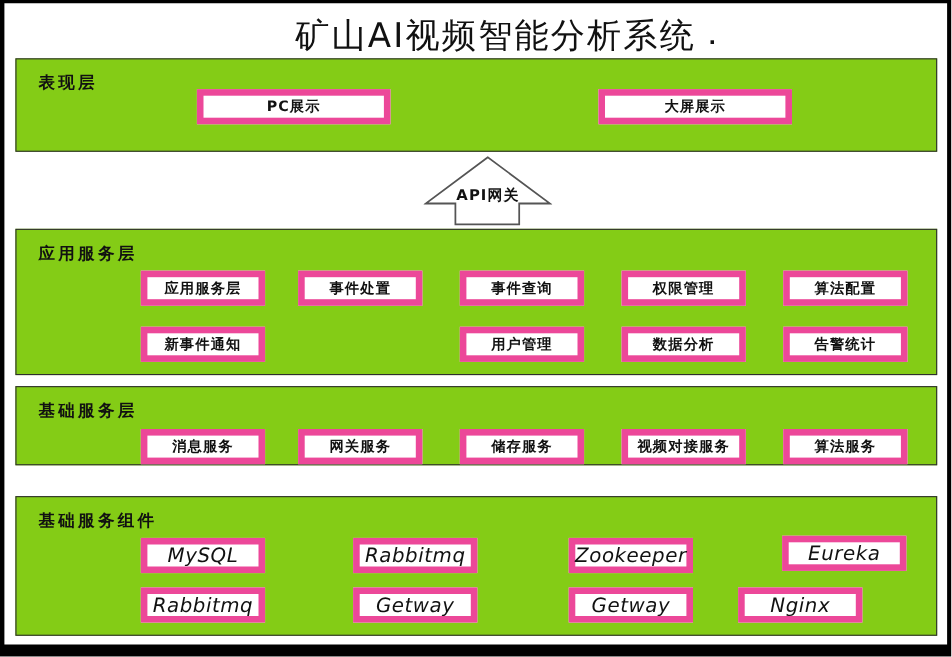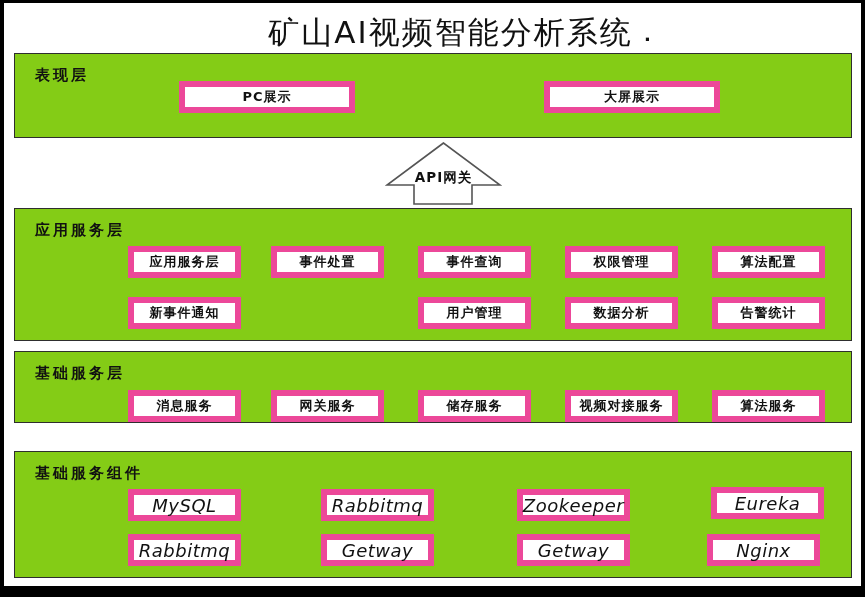--- a/index.html
+++ b/index.html
@@ -93,15 +93,15 @@
 
   <section class="layer layer-components">
     <div class="layer-label">基础服务组件</div>
     <div class="node node-en" style="left:113px;top:37px;">MySQL</div>
     <div class="node node-en" style="left:306px;top:37px;">Rabbitmq</div>
     <div class="node node-en" style="left:502px;top:37px;">Zookeeper</div>
     <div class="node node-en" style="left:696px;top:35px;">Eureka</div>
     <div class="node node-en" style="left:113px;top:82px;">Rabbitmq</div>
     <div class="node node-en" style="left:306px;top:82px;">Getway</div>
     <div class="node node-en" style="left:502px;top:82px;">Getway</div>
-    <div class="node node-en" style="left:692px;top:82px;text-align:right;">Nginx</div>
+    <div class="node node-en" style="left:656px;top:82px;text-align:right;">Nginx</div>
   </section>
 </div>
 
 </body></html>

